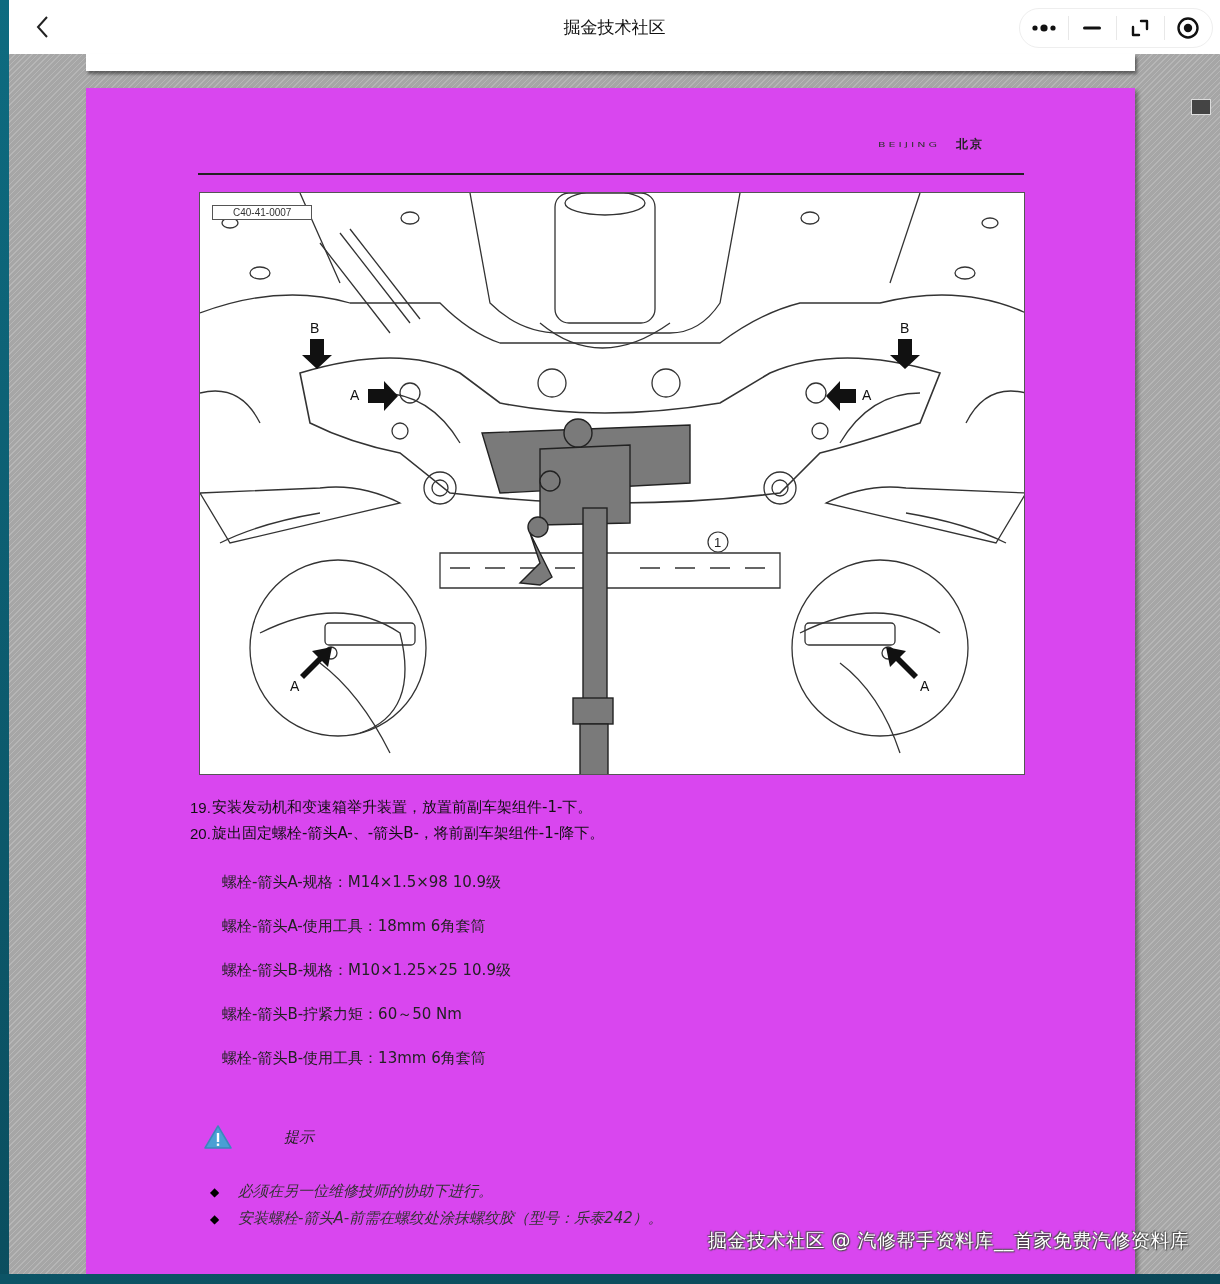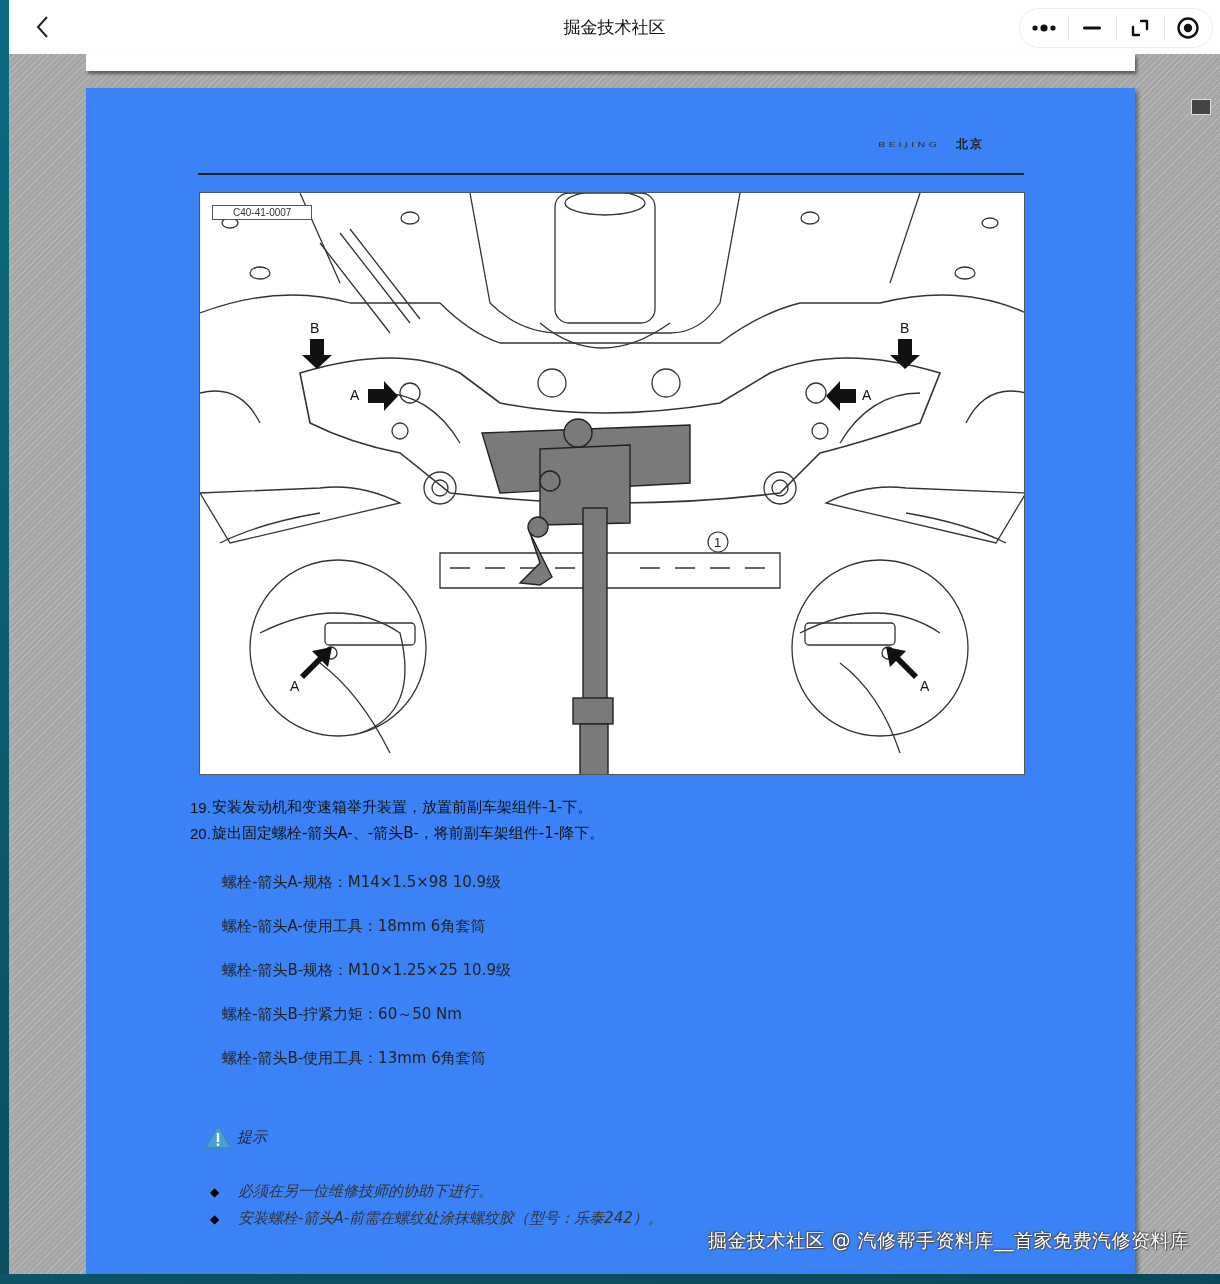--- a/index.html
+++ b/index.html
@@ -52,21 +52,21 @@
   .cap-btn + .cap-btn::before {
     content: ""; position: absolute; left: 0; top: 2px; width: 1px; height: 24px; background: #e8e8e8;
   }
   
   .page-prev {
     position: absolute; left: 86px; top: 54px; width: 1049px; height: 17px;
     background: #fff; box-shadow: 2px 3px 3px rgba(0,0,0,0.45);
   }
   .page {
     position: absolute; left: 86px; top: 88px; width: 1049px; height: 1186px;
-    background: #3b82f6; box-shadow: 3px 3px 4px rgba(0,0,0,0.4);
+    background: #d946ef; box-shadow: 3px 3px 4px rgba(0,0,0,0.4);
   }
   .brand {
     position: absolute; left: 792px; top: 48px; display: flex; align-items: center; gap: 16px;
   }
   .brand-en { font-family: "DejaVu Sans", sans-serif; font-size: 11px; letter-spacing: 3px; color: #333; transform: scaleY(0.7); font-weight: normal; }
   .brand-cn { font-size: 12px; font-weight: bold; color: #222; letter-spacing: 2px; }
   .header-rule {
     position: absolute; left: 112px; top: 85px; width: 826px; height: 2px; background: #222;
   }
   .figure {
@@ -77,21 +77,21 @@
     position: absolute; left: 12px; top: 12px; padding: 1px 20px;
     border: 1px solid #555; font-size: 10px; color: #333; background: #fff;
     font-family: "Liberation Sans", sans-serif;
   }
   .steps { position: absolute; left: 104px; top: 706px; font-size: 15px; color: #111; }
   .step { display: flex; height: 26px; align-items: center; }
   .step-num { width: 22px; font-family: "Liberation Sans", sans-serif; font-size: 15px; }
   .specs { position: absolute; left: 136px; top: 772px; font-size: 15px; color: #222; }
   .spec { height: 44px; display: flex; align-items: center; }
   .tip { position: absolute; left: 117px; top: 1036px; display: flex; align-items: center; gap: 4px; }
-  .tip-label { font-size: 15px; font-style: italic; color: #222; }
+  .tip-label { font-size: 15px; font-style: italic; color: #222; margin-left: 47px; }
   .notes { position: absolute; left: 124px; top: 1090px; font-size: 15px; font-style: italic; color: #333; }
   .note { display: flex; height: 27px; align-items: center; }
   .bullet { width: 28px; font-size: 12px; font-style: normal; color: #000; }
   .watermark {
     position: absolute; left: 708px; top: 1228px; font-size: 19px; color: #fff;
     text-shadow: 0 0 2px #333, 1px 1px 1px #555, -1px -1px 1px #555;
     letter-spacing: 0.5px; white-space: nowrap;
   }
 </style>
 </head>

